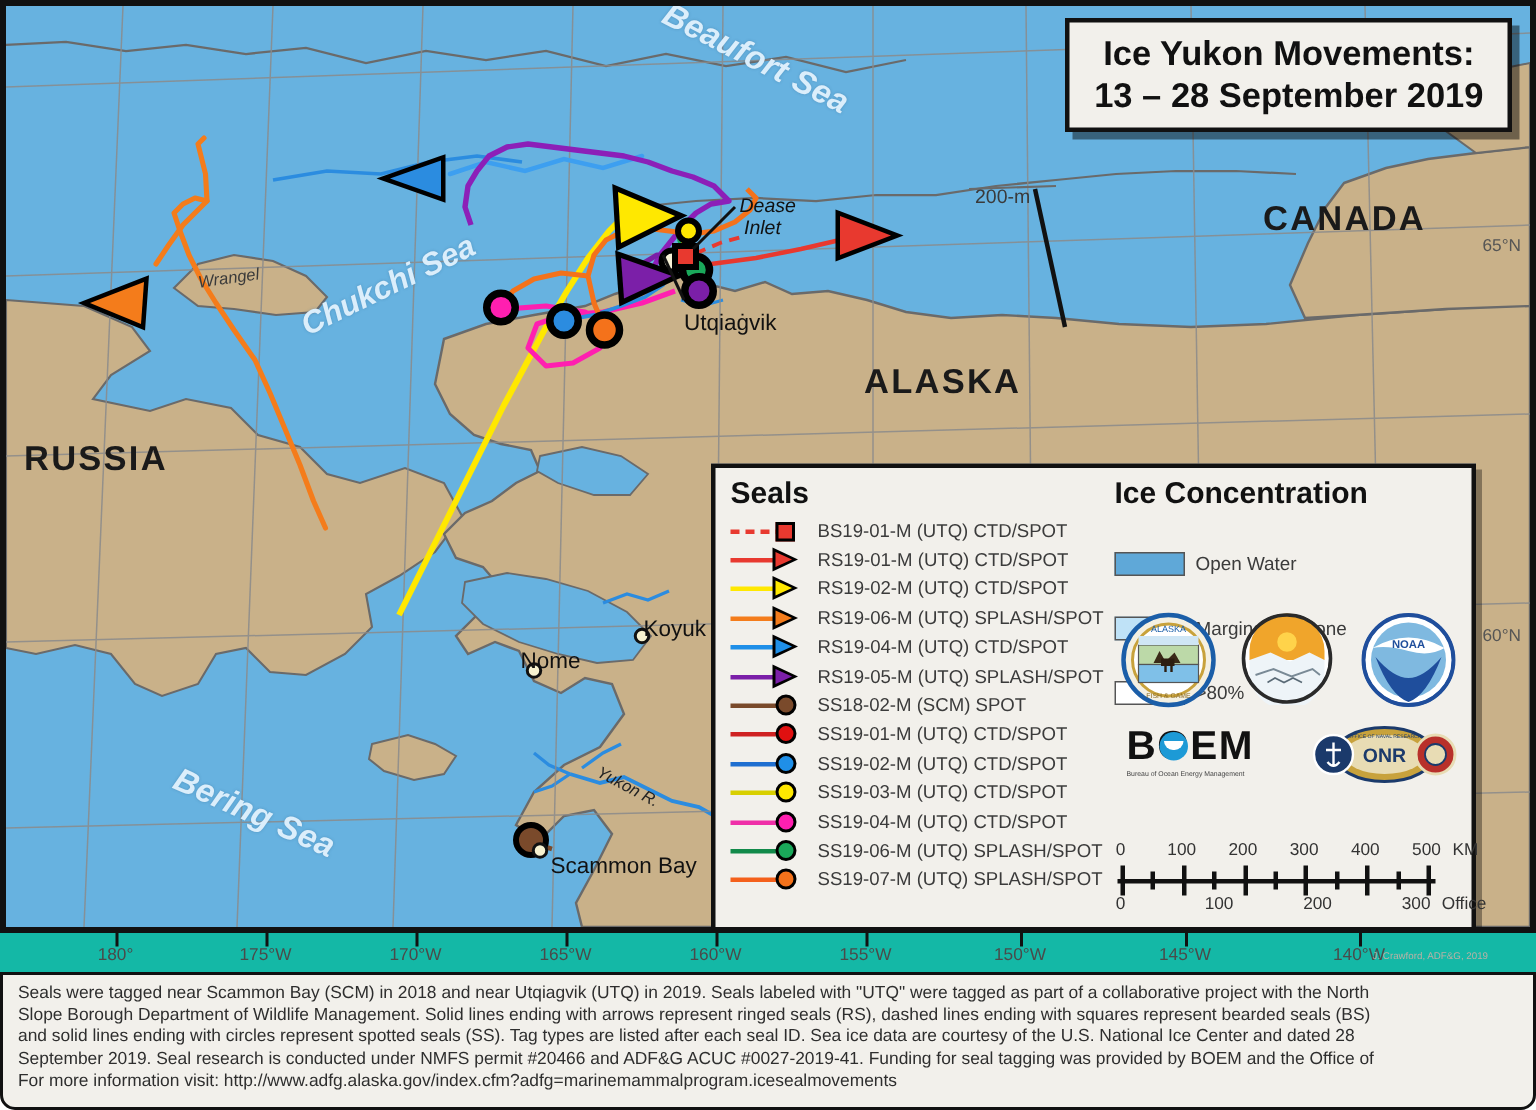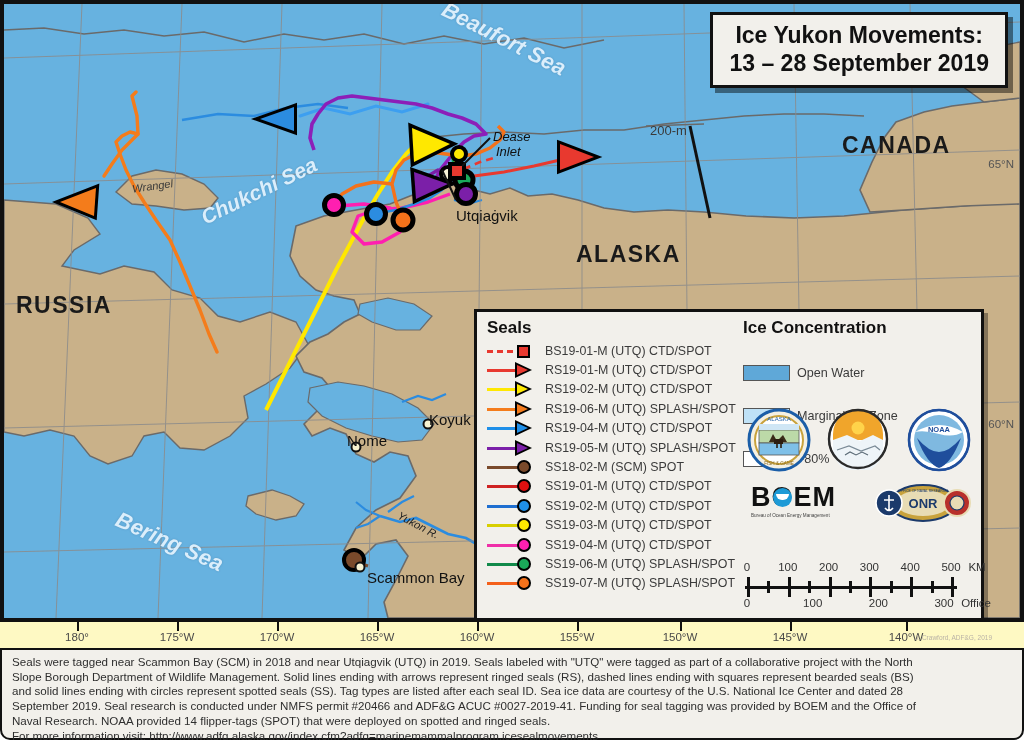--- a/index.html
+++ b/index.html
@@ -24,21 +24,21 @@
   .country { font-size: 23px; font-weight: 700; letter-spacing: 1.5px; }
   .sea-label {
     color: #dbeefb; font-style: italic; font-weight: 700;
     text-shadow: 0 0 2px rgba(60,110,150,.45);
   }
   .place-label { font-size: 15px; color:#111; }
   .small-geo { font-size: 11px; color:#3a3a3a; font-style: italic; }
   .feat-label { font-size:13px; color:#111; font-style: italic; line-height:1.05; }
 
   
-  #lon-axis { position:absolute; left:0; top:622px; width:1024px; height:26px; background:#fef9c3; }
+  #lon-axis { position:absolute; left:0; top:622px; width:1024px; height:26px; background:#14b8a6; }
   .lon-tick { position:absolute; top:0; width:2px; height:9px; background:#111; }
   .lon-lab { position:absolute; top:9px; transform: translateX(-50%); font-size:11.5px; color:#4a4a4a; }
   .lat-lab { position:absolute; font-size:11.5px; color:#555; }
 
   
   #title-box {
     position:absolute; right: 12px; top: 8px;
     background:#f2f0eb; border:3px solid #111;
     padding: 6px 16px 8px 16px;
     box-shadow: 5px 5px 0 rgba(0,0,0,.45);
@@ -49,21 +49,21 @@
   
   #legend-box {
     position:absolute; left: 470px; top: 305px; width: 510px; height: 312px;
     background:#f2f0eb; border:3px solid #111;
     box-shadow: 4px 4px 0 rgba(0,0,0,.35);
     display:flex;
   }
   #seals-panel { width: 258px; padding: 6px 0 0 10px; }
   #right-panel { flex:1; padding: 6px 8px 0 8px; position:relative; }
 
-  .legend-head { font-size: 17px; font-weight:700; color:#111; margin-bottom: 3px; }
+  .legend-head { font-size: 20px; font-weight:700; color:#111; margin-bottom: 3px; }
   .seal-row { display:flex; align-items:center; height: 19.4px; }
   .swatch { width: 54px; height: 18px; position:relative; flex: none; }
   .seal-name { font-size: 12.4px; color:#3b3b3b; margin-left: 4px; white-space:nowrap; }
 
   .sw-line { position:absolute; left:0; top:8px; width:36px; height:3px; }
   .sw-line.dashed { background: none; border-top: 3px dashed currentColor; height:0; }
   .sw-sq {
     position:absolute; left:30px; top:3px; width:13px; height:13px;
     border:2.5px solid #000;
   }
@@ -528,17 +528,16 @@
       <div class="lon-lab" style="left: 906px;">140°W</div>
     </div>
 
   <div id="footer">
     <div class="credit">J. Crawford, ADF&amp;G, 2019</div>
     <div id="footer-lines">
         <p>Seals were tagged near Scammon Bay (SCM) in 2018 and near Utqiagvik (UTQ) in 2019. Seals labeled with "UTQ" were tagged as part of a collaborative project with the North</p>
         <p>Slope Borough Department of Wildlife Management. Solid lines ending with arrows represent ringed seals (RS), dashed lines ending with squares represent bearded seals (BS)</p>
         <p>and solid lines ending with circles represent spotted seals (SS). Tag types are listed after each seal ID. Sea ice data are courtesy of the U.S. National Ice Center and dated 28</p>
         <p>September 2019. Seal research is conducted under NMFS permit #20466 and ADF&amp;G ACUC #0027-2019-41. Funding for seal tagging was provided by BOEM and the Office of</p>
-        <p>Naval Research. NOAA provided 14 flipper-tags (SPOT) that were deployed on spotted and ringed seals.</p>
         <p>For more information visit: http://www.adfg.alaska.gov/index.cfm?adfg=marinemammalprogram.icesealmovements</p>
       </div>
   </div>
 </div>
 
 </body></html>

